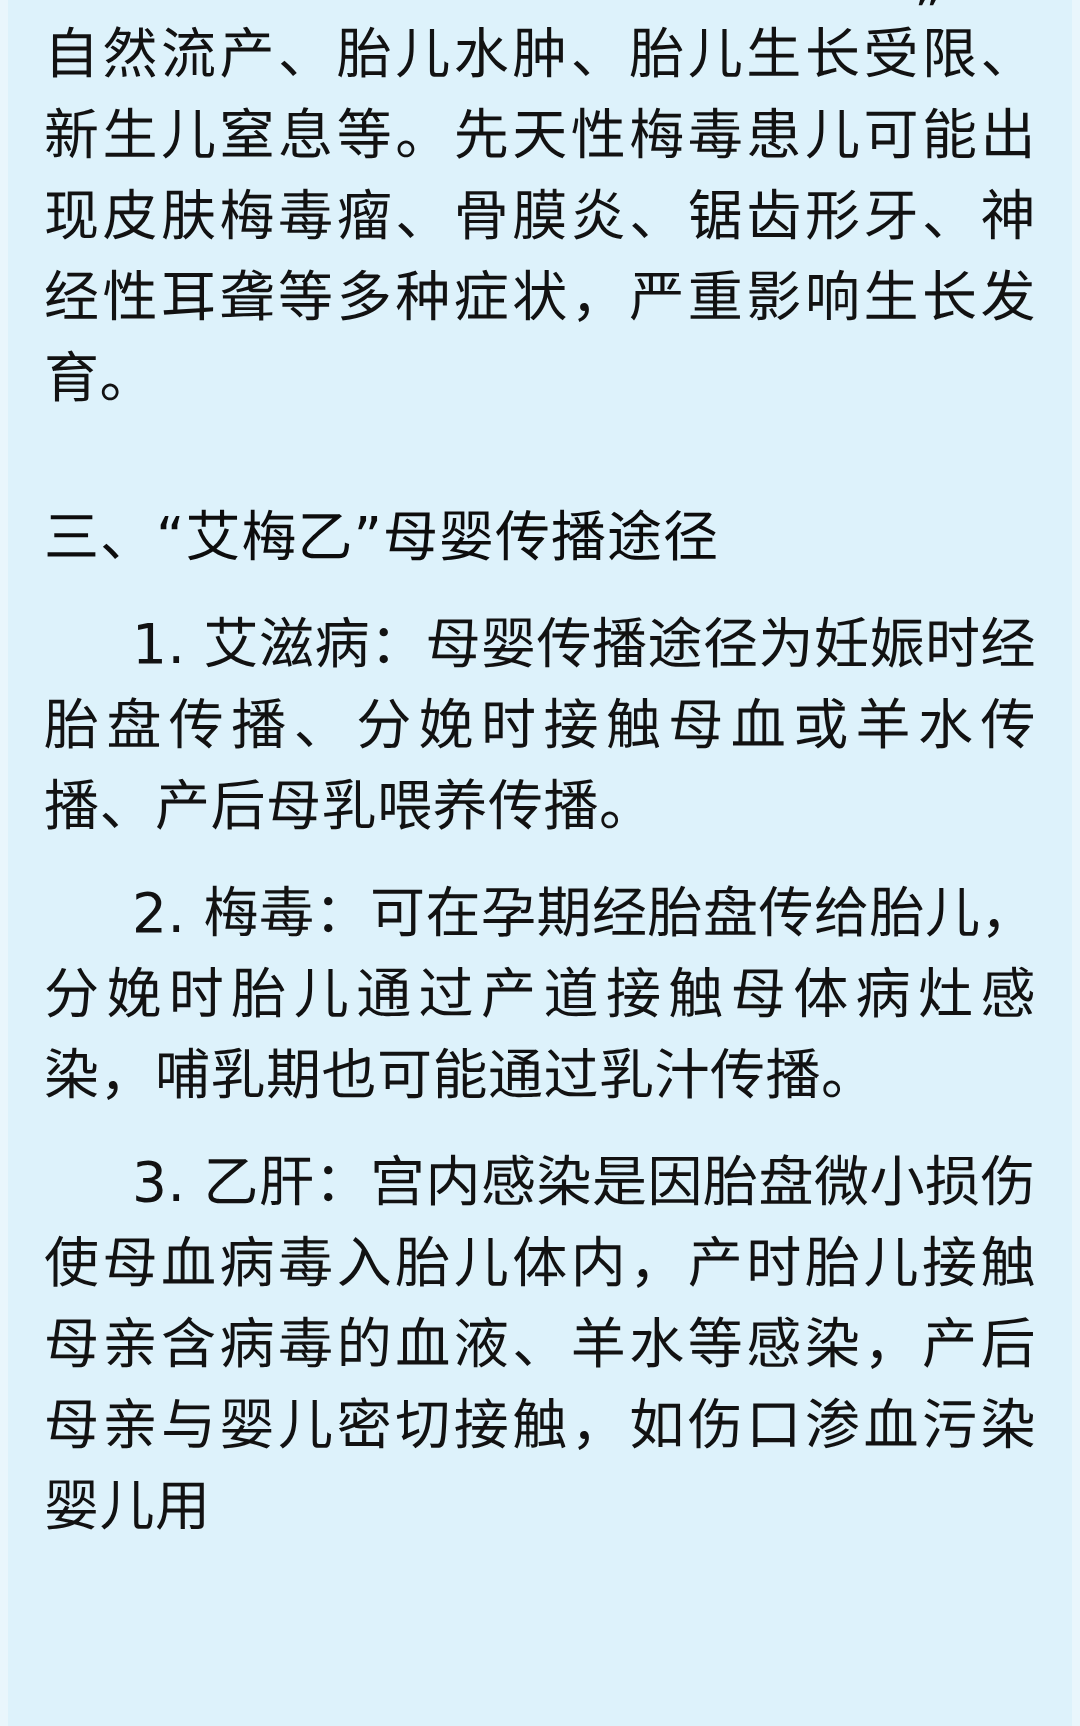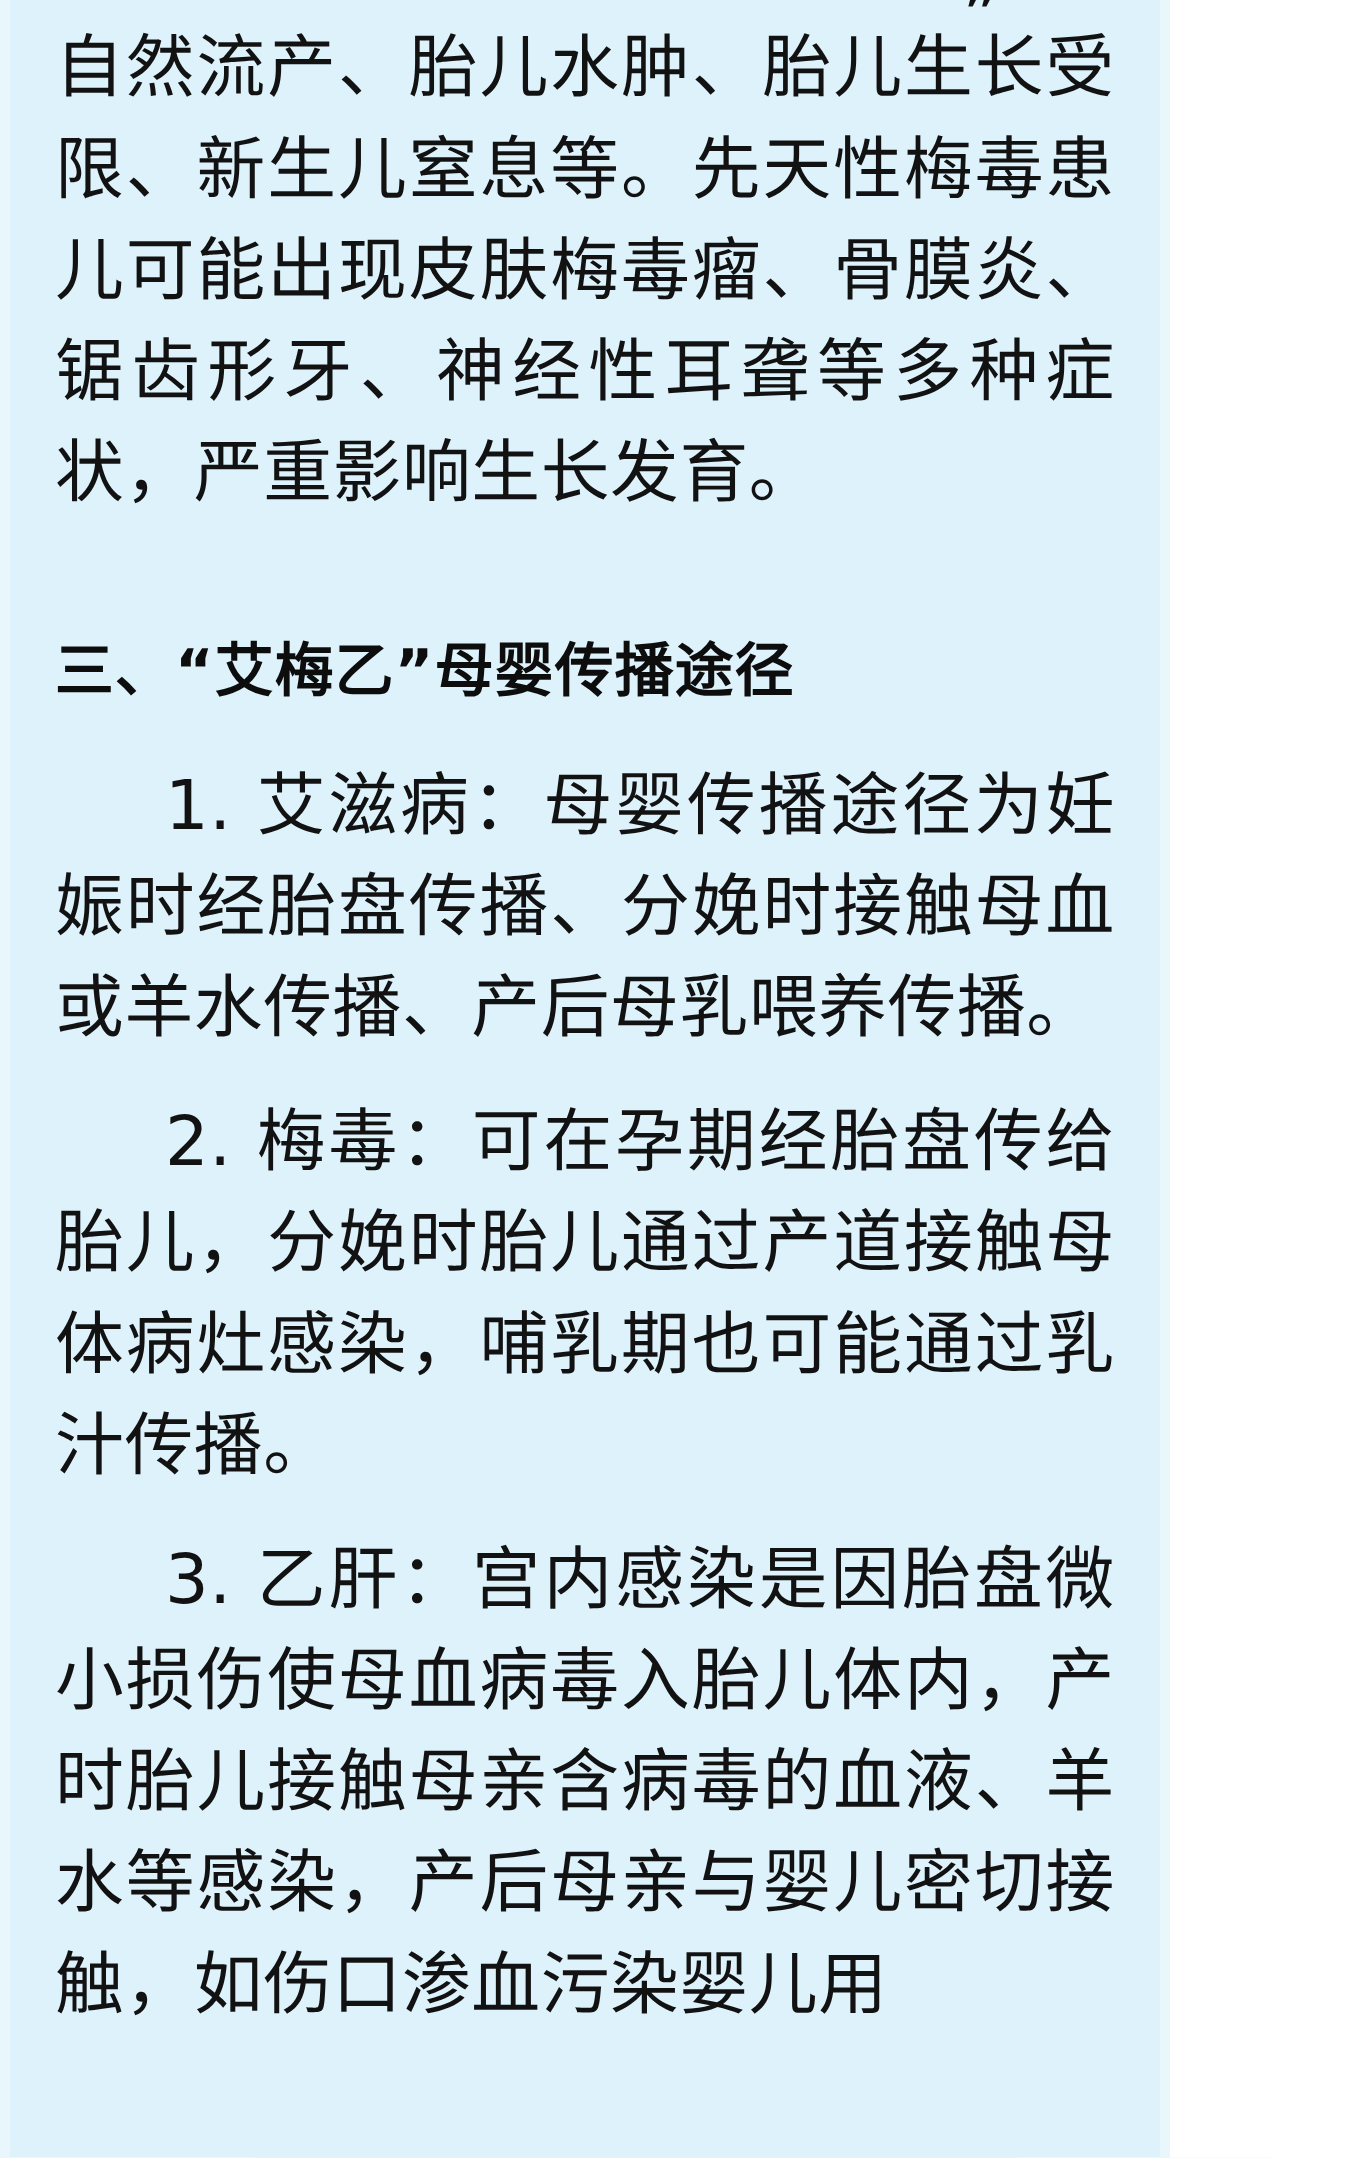--- a/index.html
+++ b/index.html
@@ -8,21 +8,21 @@
     background: #ffffff;
   }
   body {
     width: 1080px;
     height: 1726px;
     overflow: hidden;
     font-family: "DejaVu Sans", "Liberation Sans", sans-serif;
   }
   .page {
     position: relative;
-    width: 936px;
+    width: 1080px;
     height: 1726px;
     background: #ddf2fb;
     box-sizing: border-box;
     padding: 0 44px;
   }
   
   .page::before,
   .page::after {
     content: "";
     position: absolute;
@@ -49,23 +49,23 @@
     text-align: justify;
     text-justify: inter-character;
     font-weight: 400;
   }
   p.indent {
     text-indent: 88px;
   }
   p.heading {
     margin: 0;
     color: #0d0d0d;
-    font-size: 47px;
+    font-size: 55px;
     line-height: 81px;
-    font-weight: 700;
+    font-weight: 400;
     letter-spacing: 1px;
   }
   .gap-sm { height: 26px; }
   .gap-md { height: 52px; }
 
   
   .top-clip {
     position: absolute;
     top: -14px;
     right: 126px;

